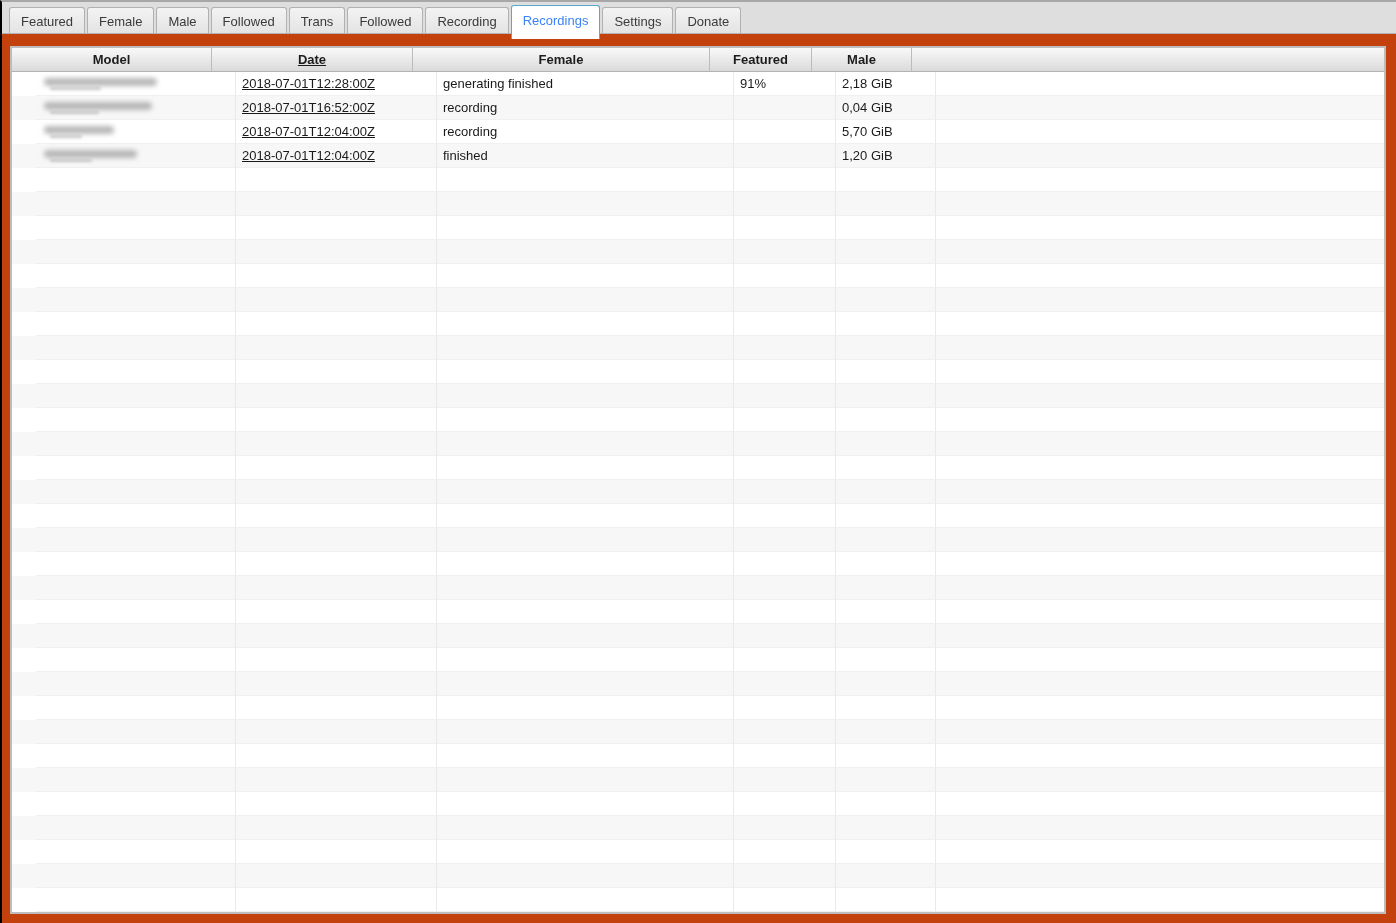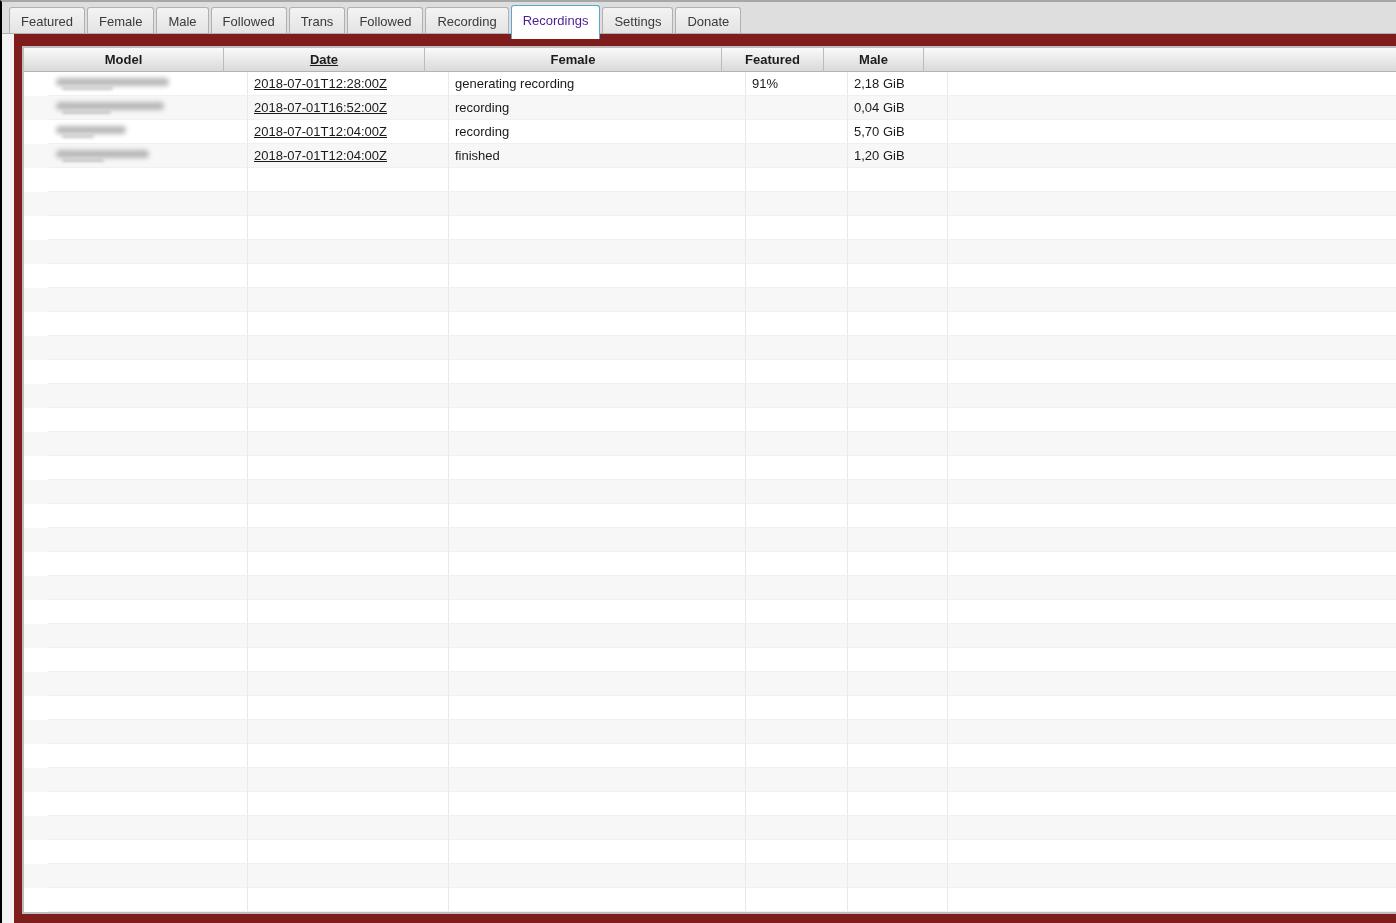--- a/index.html
+++ b/index.html
@@ -45,29 +45,28 @@
     cursor: default;
     white-space: nowrap;
     z-index: 0;
   }
   .tab.selected {
     height: 34px;
     margin-bottom: -5px;
     background: #ffffff;
     border: 1px solid #57a9cf;
     border-bottom: none;
-    color: #4c1d95;
+    color: #3b82f6;
     z-index: 2;
     padding-bottom: 5px;
   }
   
   .pane {
     position: absolute; left: 0; top: 32px; right: 0; bottom: 0;
-    background: #7f1d1d;
-    margin-left: 12px;
+    background: #c2410c;
   }
   .rtable {
     position: absolute; left: 8px; top: 12px;
     width: 1376px;
     border: 2px solid #bdbdbd;
     background: #ffffff;
   }
   .thead { display: flex; height: 24px; }
   .th {
     background: linear-gradient(#f9f9f9, #dadada);
@@ -146,21 +145,21 @@
         </div>
       <div id="tbody">
           <div class="row">
             <div class="td col-model">
               <div class="smudge-wrap">
                 <span class="smudge" style="width: 113px;"></span>
                 <span class="smudge-tail" style="width: 51px;"></span>
               </div>
             </div>
             <div class="td col-date">2018-07-01T12:28:00Z</div>
-            <div class="td col-status">generating recording</div>
+            <div class="td col-status">generating finished</div>
             <div class="td col-progress">91%</div>
             <div class="td col-size">2,18 GiB</div>
             <div class="td col-filler"></div>
           </div>
           <div class="row alt">
             <div class="td col-model">
               <div class="smudge-wrap">
                 <span class="smudge" style="width: 108px;"></span>
                 <span class="smudge-tail" style="width: 49px;"></span>
               </div>

